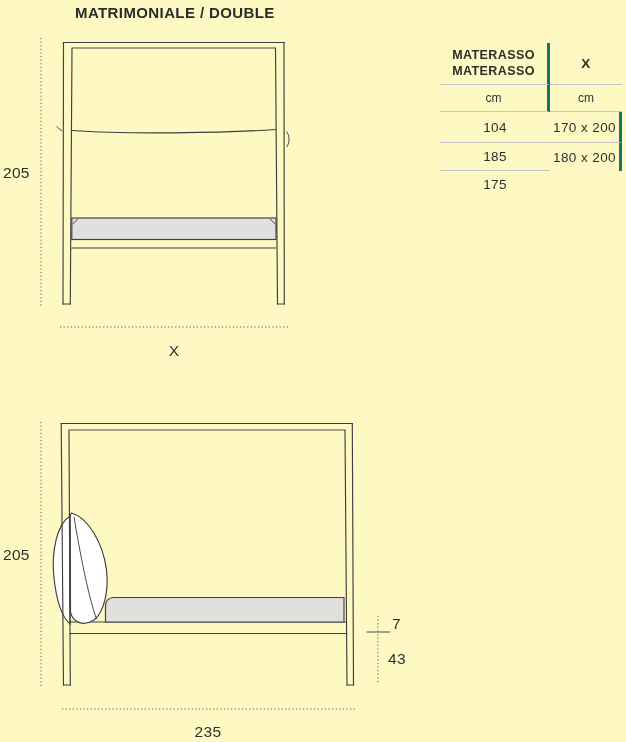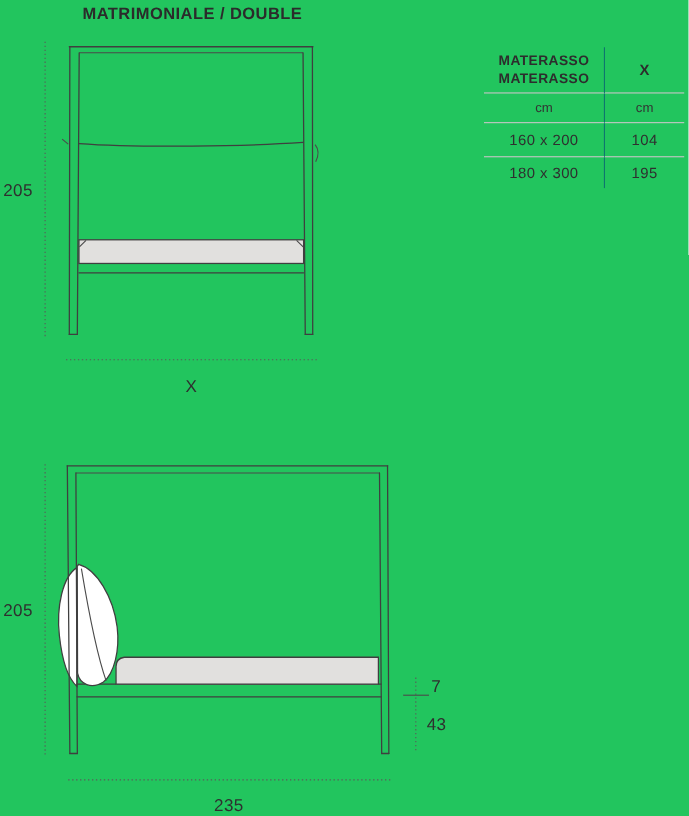--- a/index.html
+++ b/index.html
@@ -1,17 +1,17 @@
 <!DOCTYPE html>
 <html><head>
 <meta charset="utf-8">
 <style>
   html,body{margin:0;padding:0;background:#ffffff;}
   #canvas{
-    position:relative;width:626px;height:742px;background:#22c55e;overflow:hidden;
+    position:relative;width:626px;height:742px;background:#fef9c3;overflow:hidden;
     font-family:"Liberation Sans",sans-serif;color:#2d2d2d;
   }
   .page-title{
     position:absolute;left:75px;top:4px;width:200px;
     font-size:15px;font-weight:bold;letter-spacing:.4px;color:#2b2b2b;
     white-space:nowrap;
   }
   svg{position:absolute;left:0;top:0;}
   svg .ln{stroke:#3f3f3f;stroke-width:1.15;fill:none;stroke-linecap:round;}
   svg .thin{stroke:#4a4a4a;stroke-width:1;fill:none;}
@@ -19,21 +19,21 @@
   svg .fillwhite{fill:#ffffff;stroke:#3f3f3f;stroke-width:1.15;}
   svg .fillgray{fill:#e1e0de;stroke:#3f3f3f;stroke-width:1.15;}
   svg text{font-family:"Liberation Sans",sans-serif;font-size:15.5px;fill:#2f2f2f;letter-spacing:.3px;}
   
   .spec-table{
     position:absolute;left:440px;top:43px;width:182px;
     display:grid;grid-template-columns:110px 72px;
     grid-template-rows:42px 27px 31px 28px 27px;
   }
   .cell{display:flex;align-items:center;justify-content:center;text-align:center;}
-  .c1{border-right:1px solid #0f766e;}
+  .c1{border-right:3px solid #0f766e;}
   .bb{border-bottom:1px solid #c6c6c6;}
   .hdr{font-weight:bold;font-size:12.5px;letter-spacing:.4px;line-height:1.25;flex-direction:column;}
   .hdr-x{font-weight:bold;font-size:13.5px;letter-spacing:.4px;}
   .unit{font-size:12px;color:#333;}
   .val{font-size:13.5px;letter-spacing:.4px;color:#2f2f2f;}
 </style>
 </head>
 <body>
 
 <div id="canvas">
@@ -120,21 +120,22 @@
   <div class="spec-table">
     <div class="cell c1 bb hdr">
       <span>MATERASSO</span>
       <span>MATERASSO</span>
     </div>
     <div class="cell bb hdr-x">X</div>
 
     <div class="cell c1 bb unit">cm</div>
     <div class="cell bb unit">cm</div>
 
-    <div class="cell c1 bb val">160 x 200</div>
     <div class="cell bb val">104</div>
 
+    <div class="cell c1 bb val">170 x 200</div>
+    <div class="cell bb val">185</div>
 
-    <div class="cell c1 val">180 x 300</div>
-    <div class="cell val">195</div>
+    <div class="cell c1 val">180 x 200</div>
+    <div class="cell val">175</div>
   </div>
 
 </div>
 
 </body></html>

